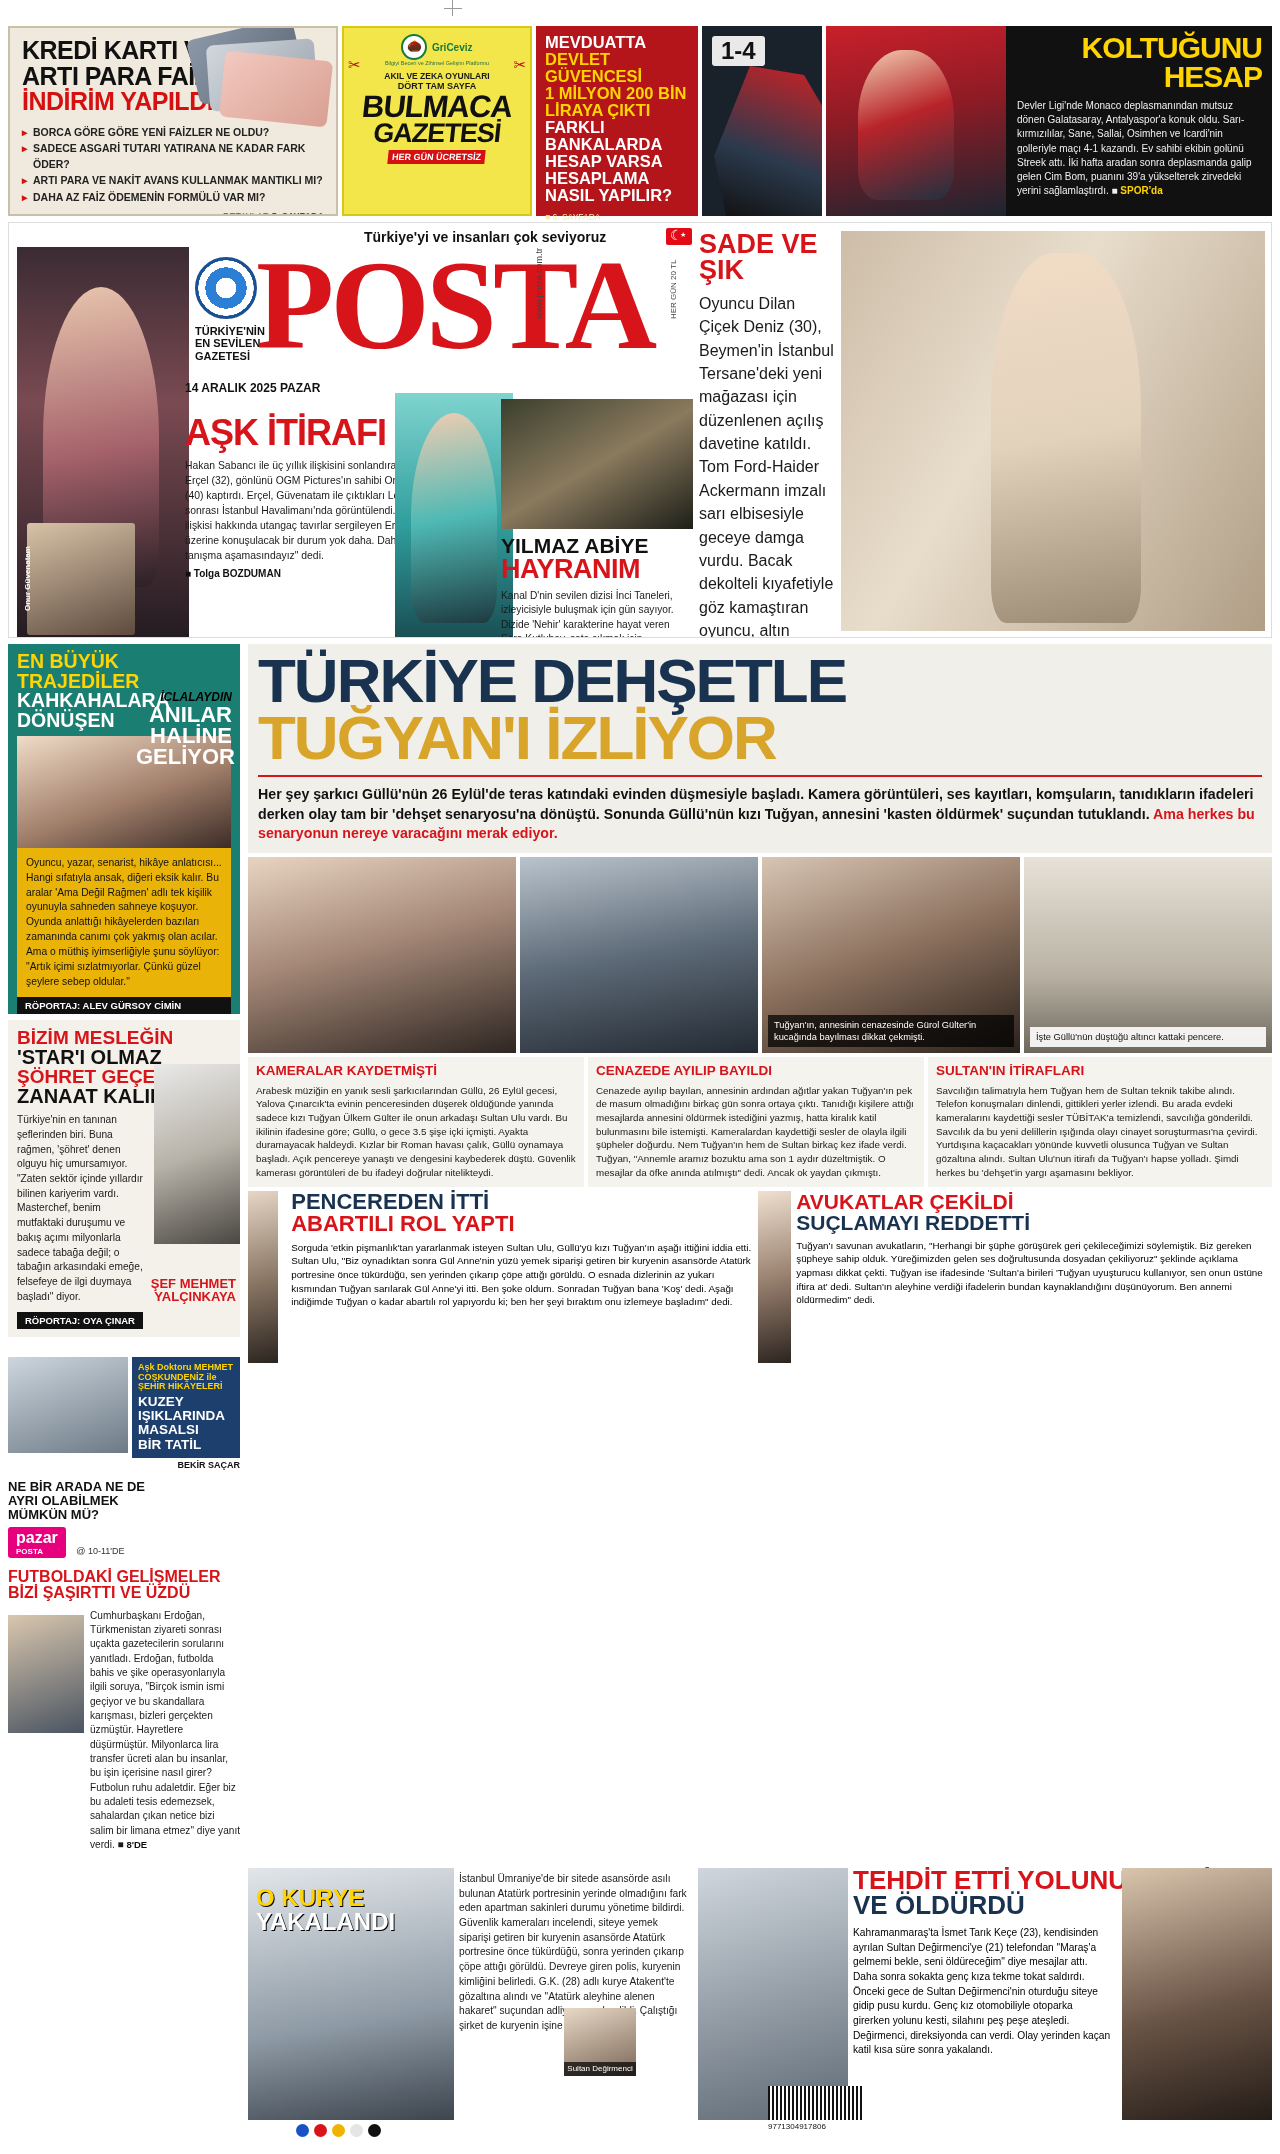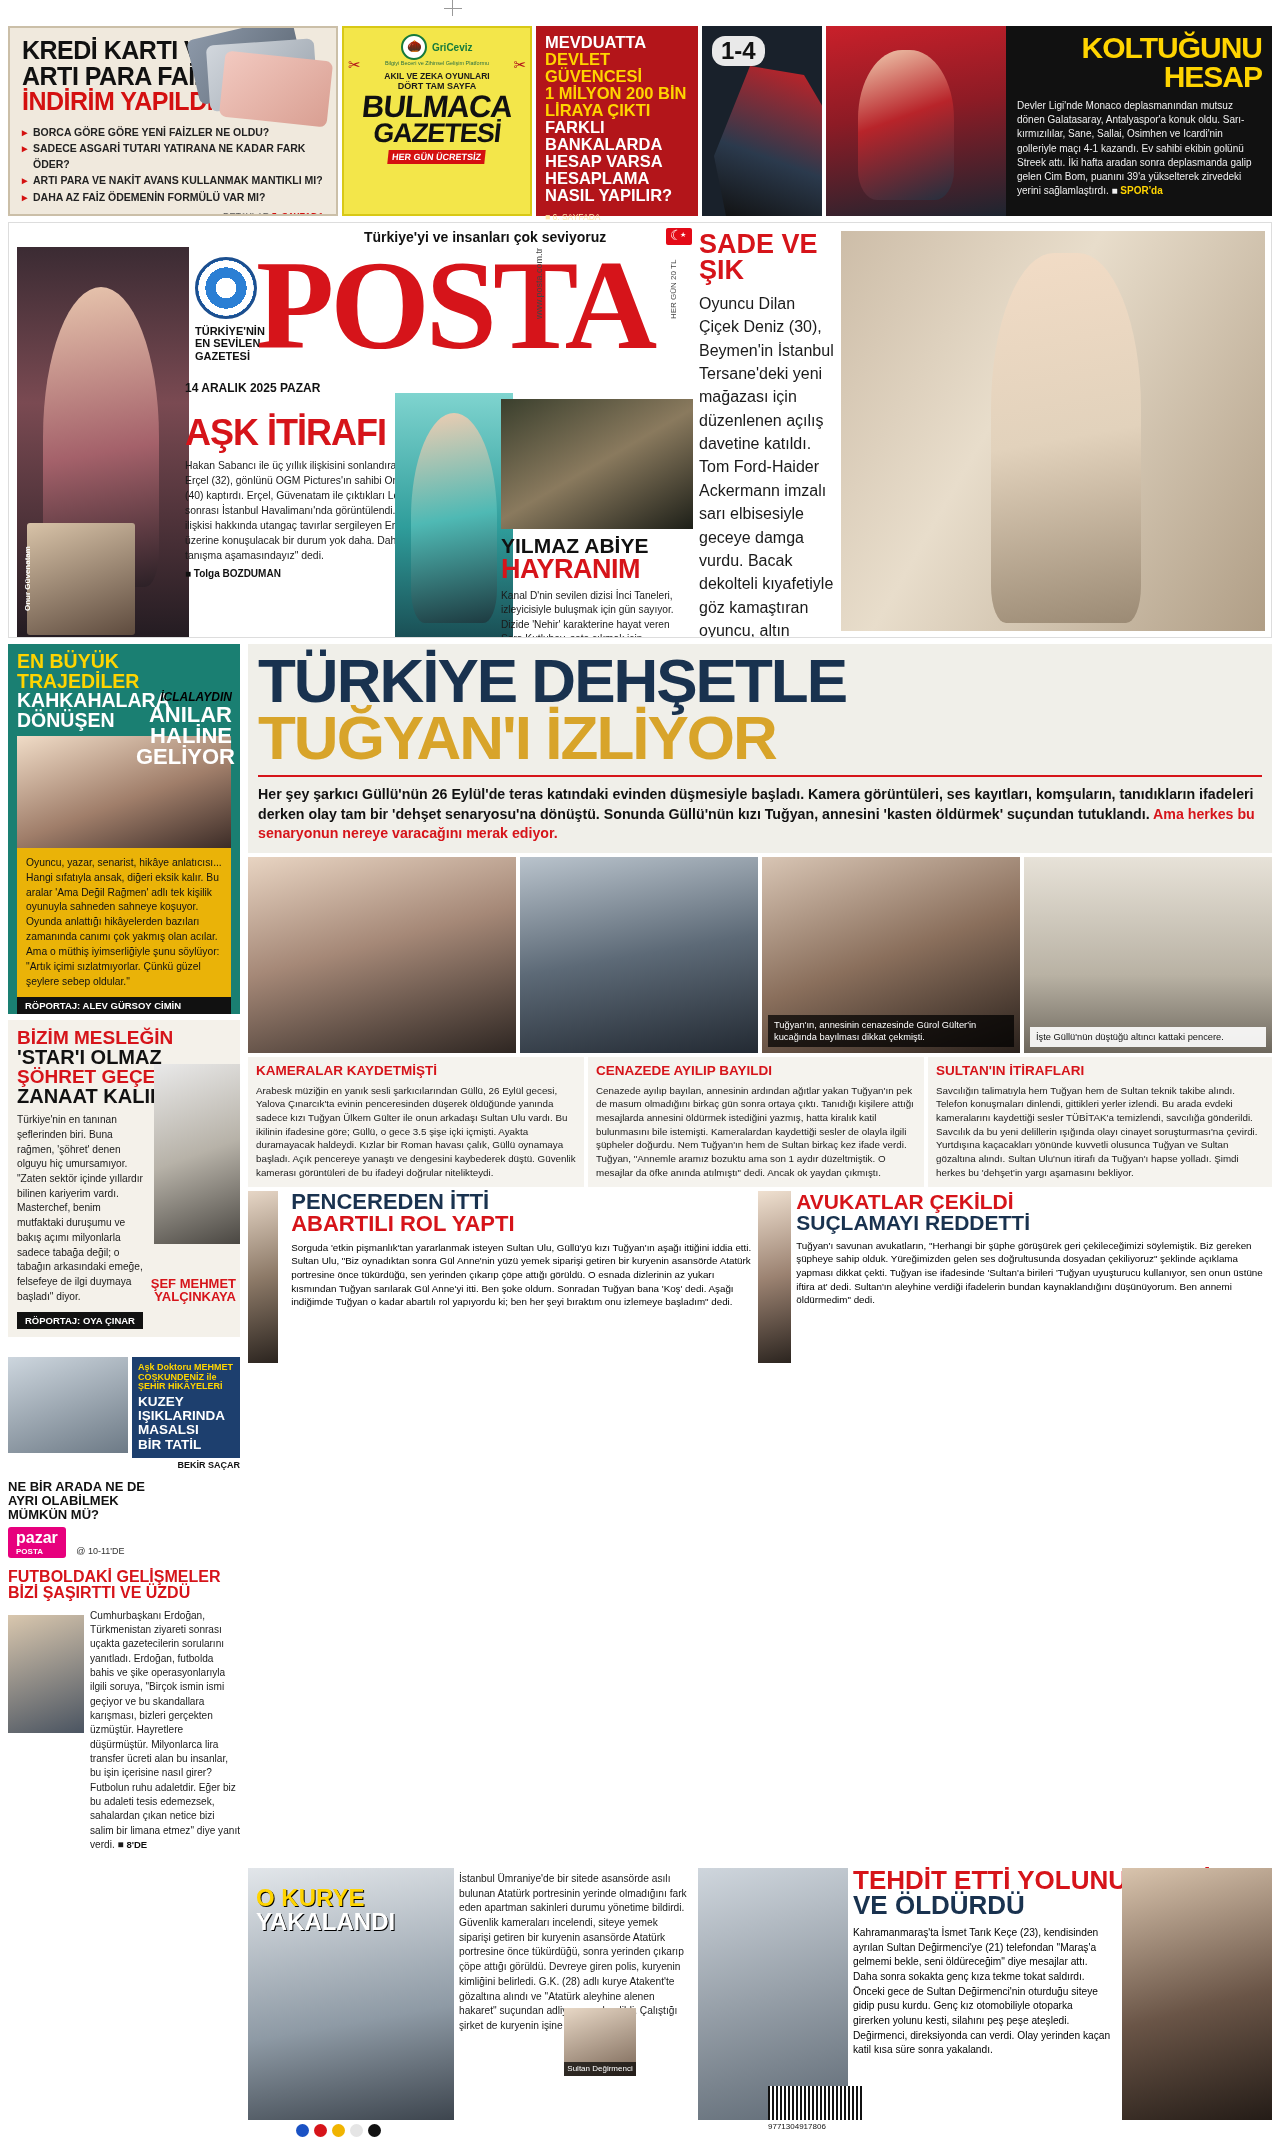--- a/index.html
+++ b/index.html
@@ -43,21 +43,21 @@
   .ts-bulmaca .scis.r { right: 4px; top: 28px; }
   .ts-bulmaca .logo-circ { width: 26px; height: 26px; border-radius: 50%; background: #fff; border: 2px solid #157a3c; display: inline-block; vertical-align: middle; position: relative; }
   .ts-bulmaca .logo-circ:after { content: "\1F330"; font-size: 12px; position: absolute; left: 4px; top: 3px; }
 
   .ts-mevduat { width: 162px; background: #b3151a; color: #fff; padding: 8px 9px; }
   .ts-mevduat h3 { font-size: 16.5px; font-weight: bold; line-height: 1.03; }
   .ts-mevduat h3 .y { color: #ffd400; }
   .ts-mevduat .src { font-size: 8.5px; margin-top: 8px; color: #ffe9a8; }
 
   .ts-score { width: 120px; background: #19212b; color: #fff; position: relative; overflow: hidden; }
-  .ts-score .scorebox { position: absolute; left: 10px; top: 10px; background: #e9e9e9; color: #111; font-size: 24px; font-weight: bold; padding: 1px 9px; border-radius: 13px; }
+  .ts-score .scorebox { position: absolute; left: 10px; top: 10px; background: #e9e9e9; color: #111; font-size: 24px; font-weight: bold; padding: 1px 9px; border-radius: 3px; }
   .ts-score .silhouette { position: absolute; right: -12px; bottom: 0; width: 120px; height: 150px; background: linear-gradient(200deg,#b8242a 10%, #2b3a4d 60%, #111 100%); clip-path: polygon(30% 0,75% 6%,100% 40%,96% 100%,10% 100%,0 60%); }
 
   .ts-koltuk { flex: 1; background: #111; color: #fff; position: relative; padding: 8px 10px; overflow: hidden; }
   .ts-koltuk h3 { font-size: 30px; font-weight: bold; color: #ffd400; line-height: 0.95; text-align: right; letter-spacing: -1px; }
   .ts-koltuk p { font-size: 10px; line-height: 1.42; margin-top: 8px; color: #f0f0f0; width: 245px; margin-left: auto; text-align: left; }
   .ts-koltuk p b { color: #ffd400; }
   .ts-koltuk .photo { position: absolute; left: 0; top: 0; width: 180px; height: 190px; background: linear-gradient(170deg,#c9202a 0%, #8d1b25 45%, #1d2530 100%); }
   .ts-koltuk .photo:after { content: ""; position: absolute; left: 32px; top: 24px; width: 96px; height: 150px; background: linear-gradient(160deg,#f2d0b3,#b8242a 45%,#22303f); border-radius: 46% 46% 20% 20%; }
 
   

